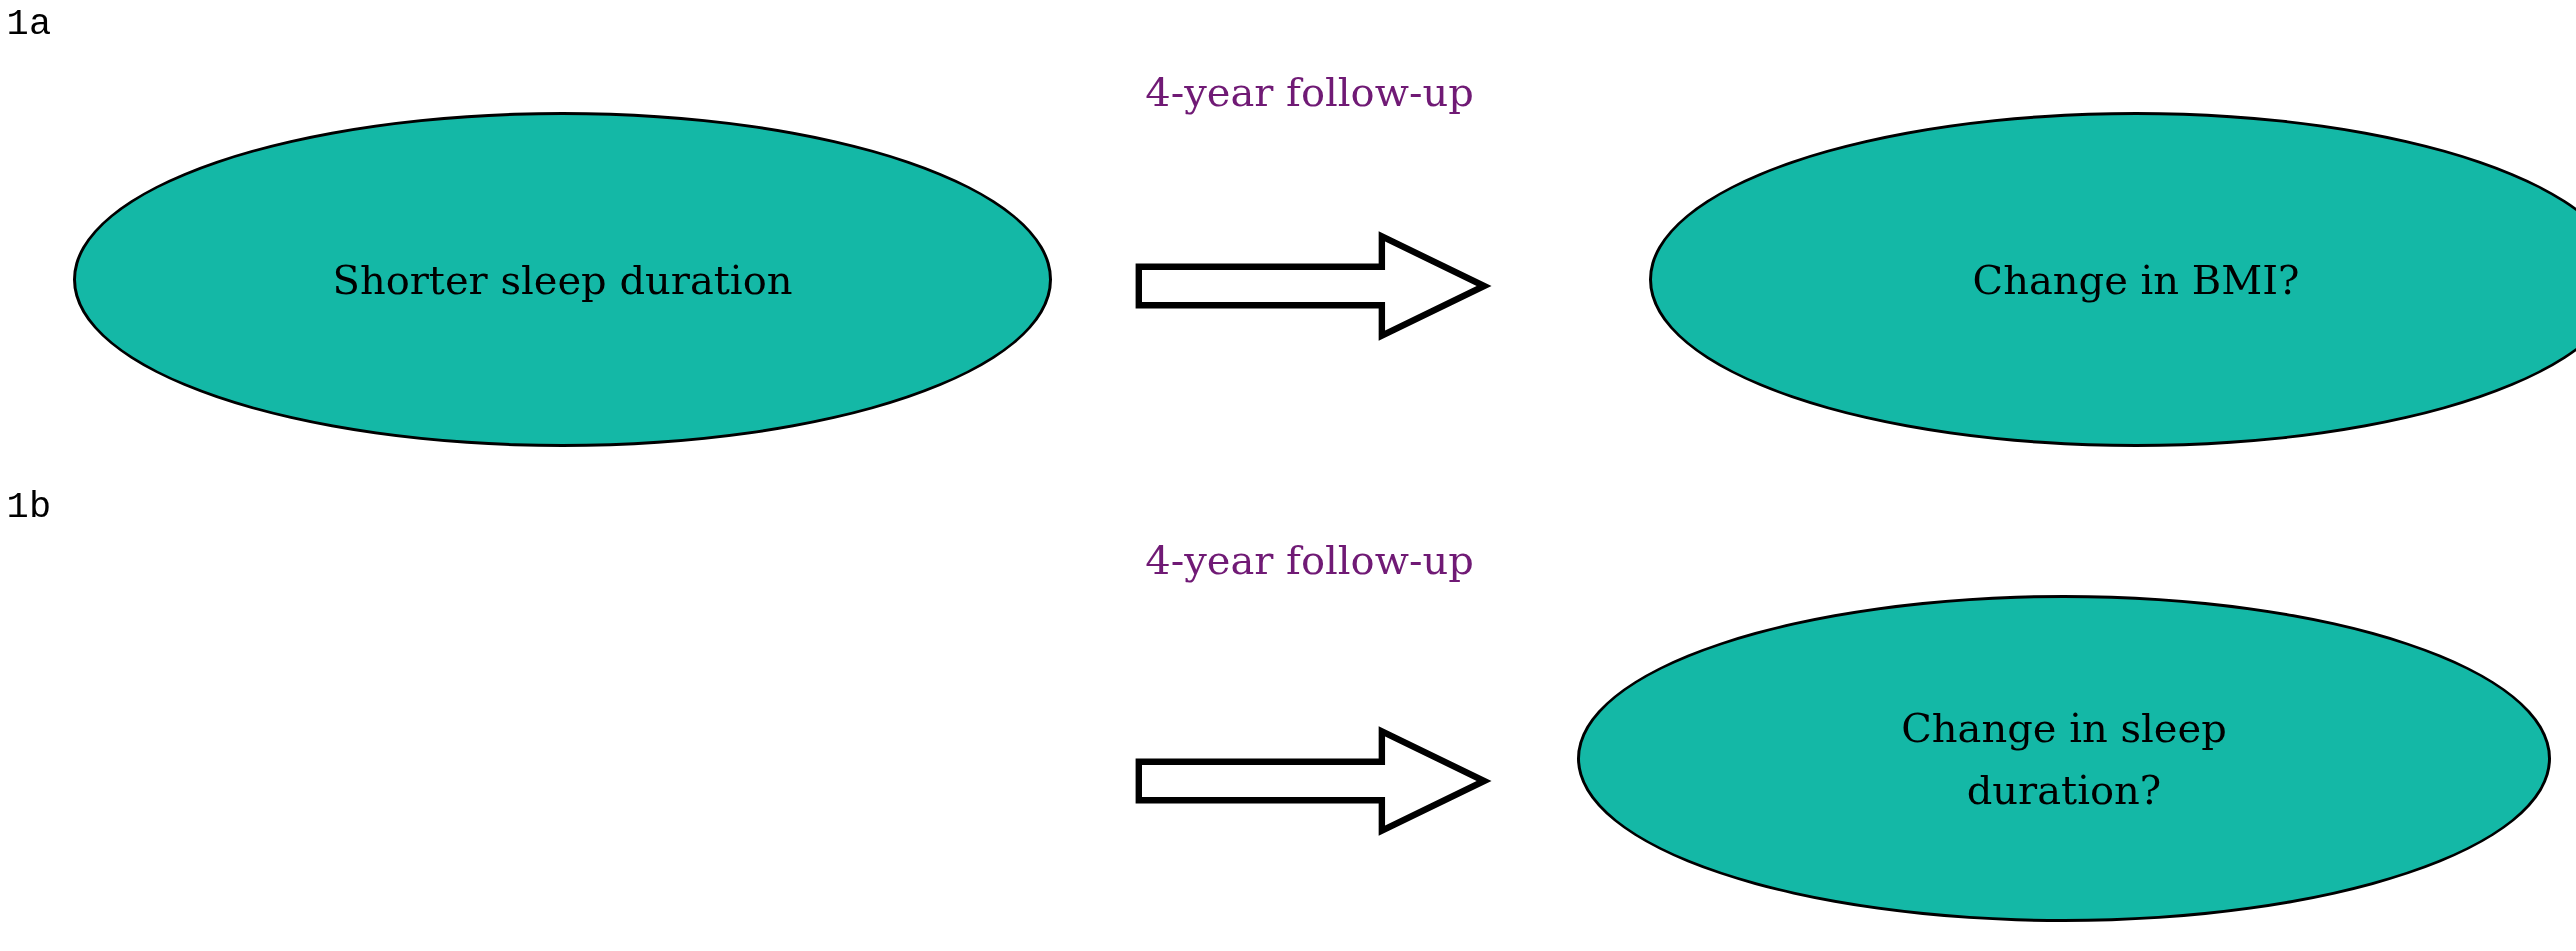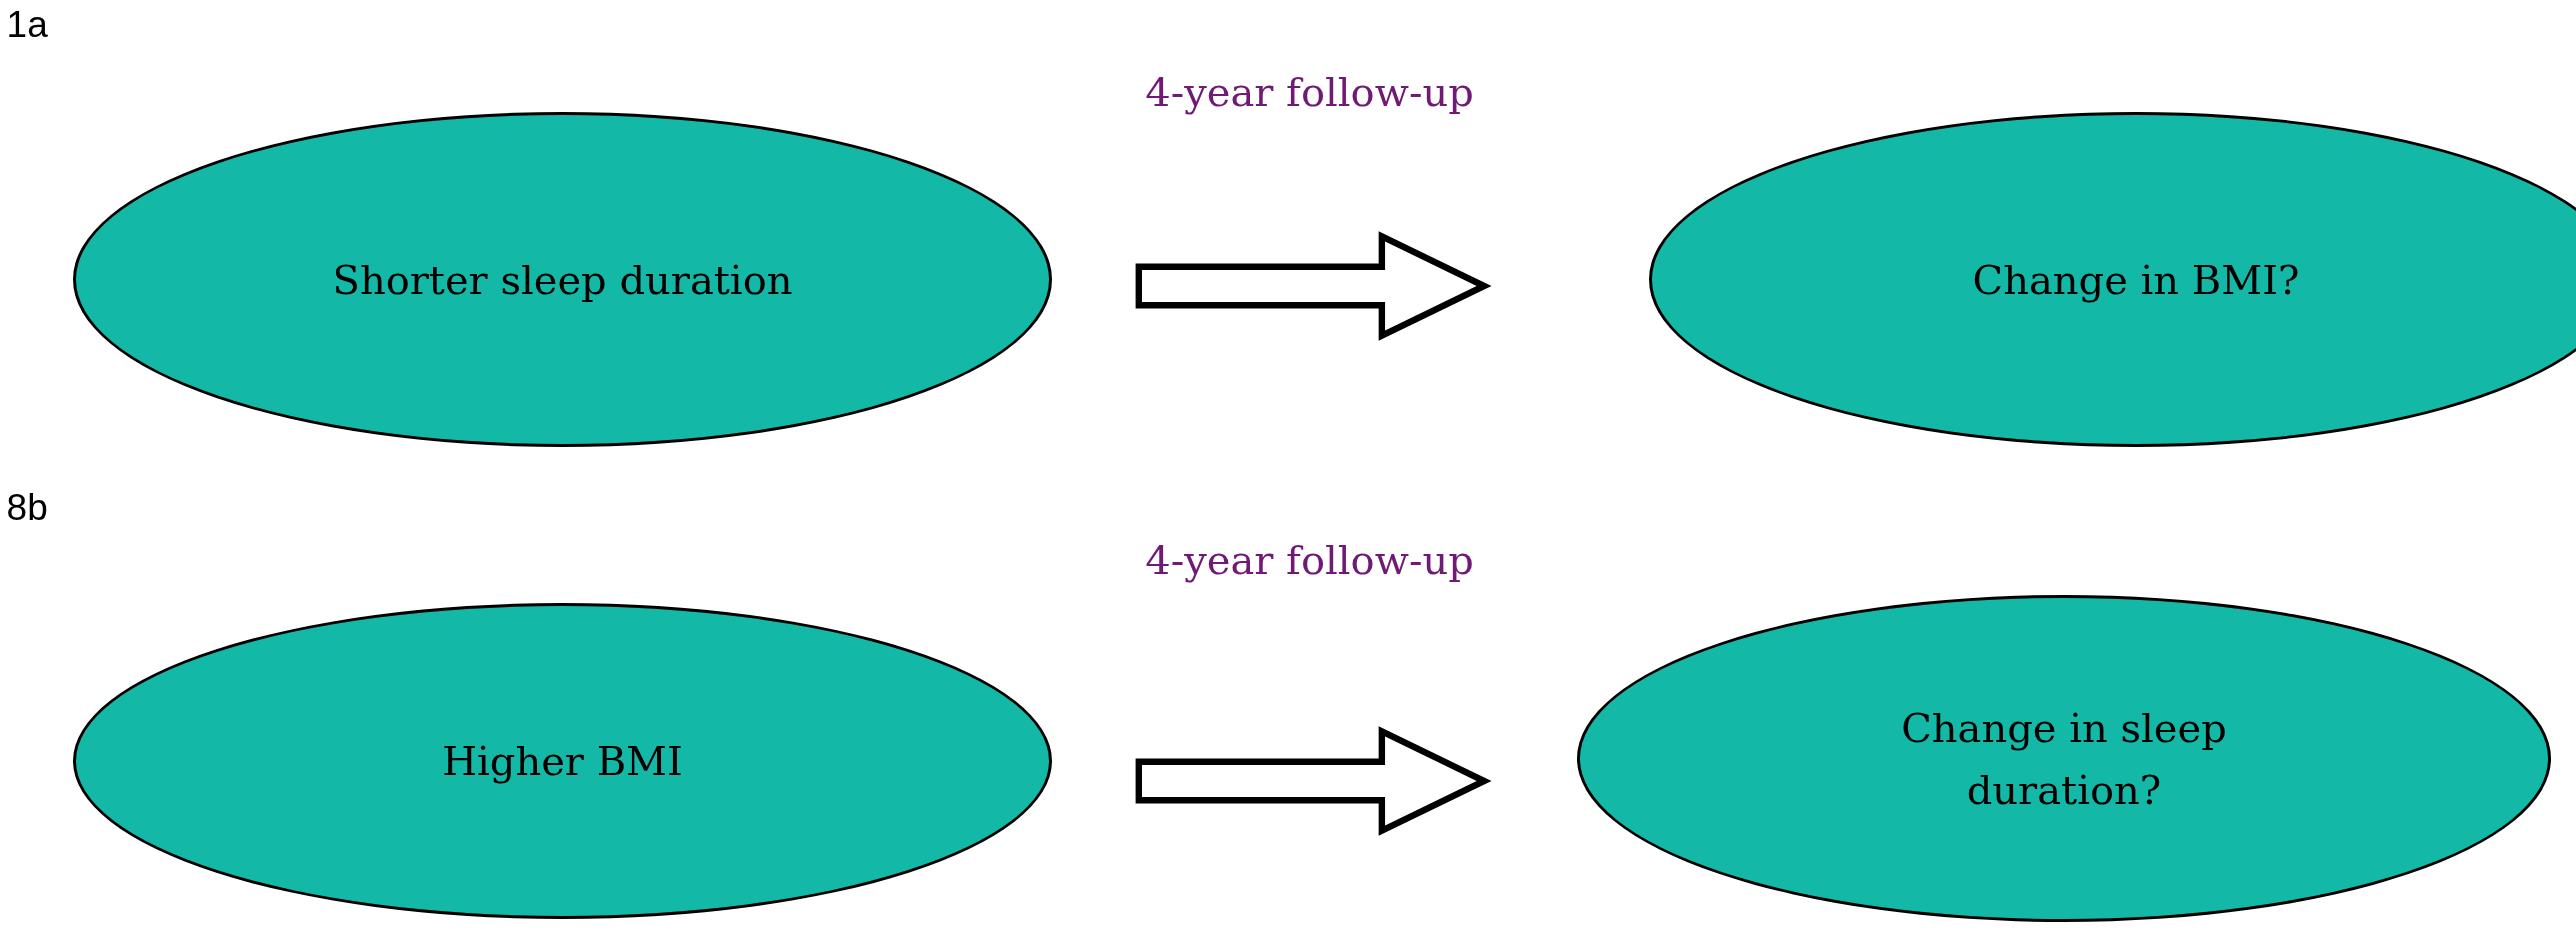--- a/index.html
+++ b/index.html
@@ -19,21 +19,21 @@
   .stage {
     position: absolute;
     inset: 0;
     width: 2576px;
     height: 951px;
   }
 
   
   .panel-label {
     position: absolute;
-    font-family: Liberation Sans, sans-serif;
+    font-family: Liberation Mono, monospace;
     font-size: 37px;
     line-height: 1;
     color: #000000;
     letter-spacing: 0.4px;
     white-space: nowrap;
   }
   #label-1a { left: 6.4px;  top: 6.4px; }
   #label-1b { left: 6.4px;  top: 489px; }
 
   
@@ -114,25 +114,22 @@
   <div class="arrow-caption" id="caption-1a">4-year follow-up</div>
 
   <svg class="block-arrow" id="arrow-1a" viewBox="0 0 444 140" preserveAspectRatio="none">
     <polygon points="6,46 310,46 310,8 438,70 310,132 310,94 6,94"></polygon>
   </svg>
 
   <div class="node" id="node-change-bmi">
     <span class="node-text">Change in BMI?</span>
   </div>
 
-  <div class="panel-label" id="label-1b">8b</div>
+  <div class="panel-label" id="label-1b">1b</div>
 
-  <div class="node" id="node-higher-bmi">
-    <span class="node-text">Higher BMI</span>
-  </div>
 
   <div class="arrow-caption" id="caption-1b">4-year follow-up</div>
 
   <svg class="block-arrow" id="arrow-1b" viewBox="0 0 444 140" preserveAspectRatio="none">
     <polygon points="6,46 310,46 310,8 438,70 310,132 310,94 6,94"></polygon>
   </svg>
 
   <div class="node" id="node-change-sleep">
     <span class="node-text">Change in sleep
 duration?</span>

